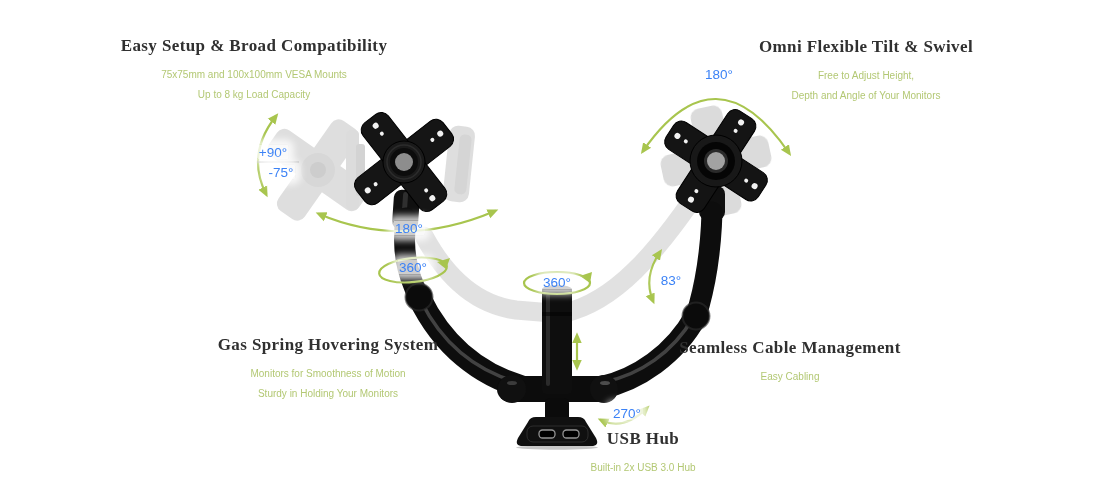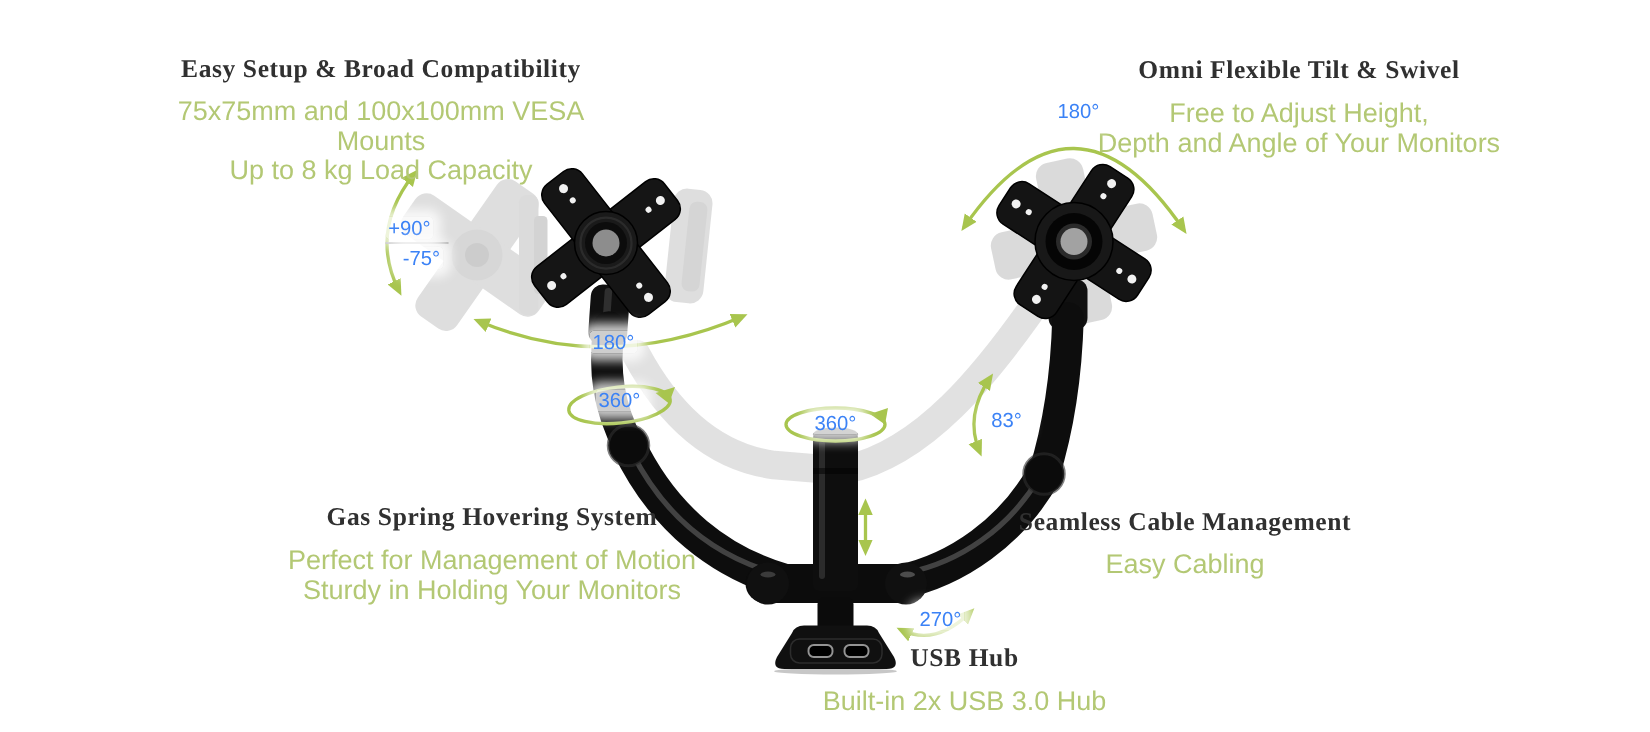--- a/index.html
+++ b/index.html
@@ -3,21 +3,21 @@
 <meta charset="utf-8">
 <style>
   html,body{margin:0;padding:0;background:#ffffff;}
   body{width:1100px;height:488px;position:relative;overflow:hidden;
        font-family:"Liberation Sans", sans-serif;
        --heading:#303030; --accent-text:#b3c874; --accent-line:#a8c54e;}
   .canvas{position:absolute;left:0;top:0;width:1100px;height:488px;z-index:1;}
   .feature{position:absolute;text-align:center;z-index:2;}
   .feature h2{margin:0;font-size:17px;font-weight:bold;color:var(--heading);
               letter-spacing:.4px;line-height:20px;font-family:Liberation Serif, serif;}
-  .feature .sub{margin-top:9px;font-size:18px;line-height:19.5px;color:var(--accent-text);}
+  .feature .sub{margin-top:9px;font-size:10px;line-height:19.5px;color:var(--accent-text);}
   .angle-label{position:absolute;transform:translate(-50%,-50%);z-index:3;
                font-size:13.5px;line-height:15px;color:#3b82f6;
                background:rgba(255,255,255,.8);border-radius:3px;padding:0 2px;
                box-shadow:0 0 7px 5px rgba(255,255,255,.8);white-space:nowrap;}
   .green path,.green ellipse{stroke:var(--accent-line);}
   .green polygon,.gfill{fill:var(--accent-line);}
 </style>
 </head>
 <body style="--heading: #303030; --accent-text: #b3c874; --accent-line: #a8c54e; background: rgb(255, 255, 255);">
 
@@ -160,21 +160,21 @@
   <h2>Omni Flexible Tilt &amp; Swivel</h2>
   <div class="sub">
     <div>Free to Adjust Height,</div>
     <div>Depth and Angle of Your Monitors</div>
   </div>
 </div>
 
 <div class="feature" style="left:178px;top:335px;width:300px">
   <h2>Gas Spring Hovering System</h2>
   <div class="sub">
-    <div>Perfect for Management of Motion</div>
+    <div>Monitors for Smoothness of Motion</div>
     <div>Sturdy in Holding Your Monitors</div>
   </div>
 </div>
 
 <div class="feature" style="left:640px;top:338px;width:300px">
   <h2>Seamless Cable Management</h2>
   <div class="sub">
     <div>Easy Cabling</div>
   </div>
 </div>

